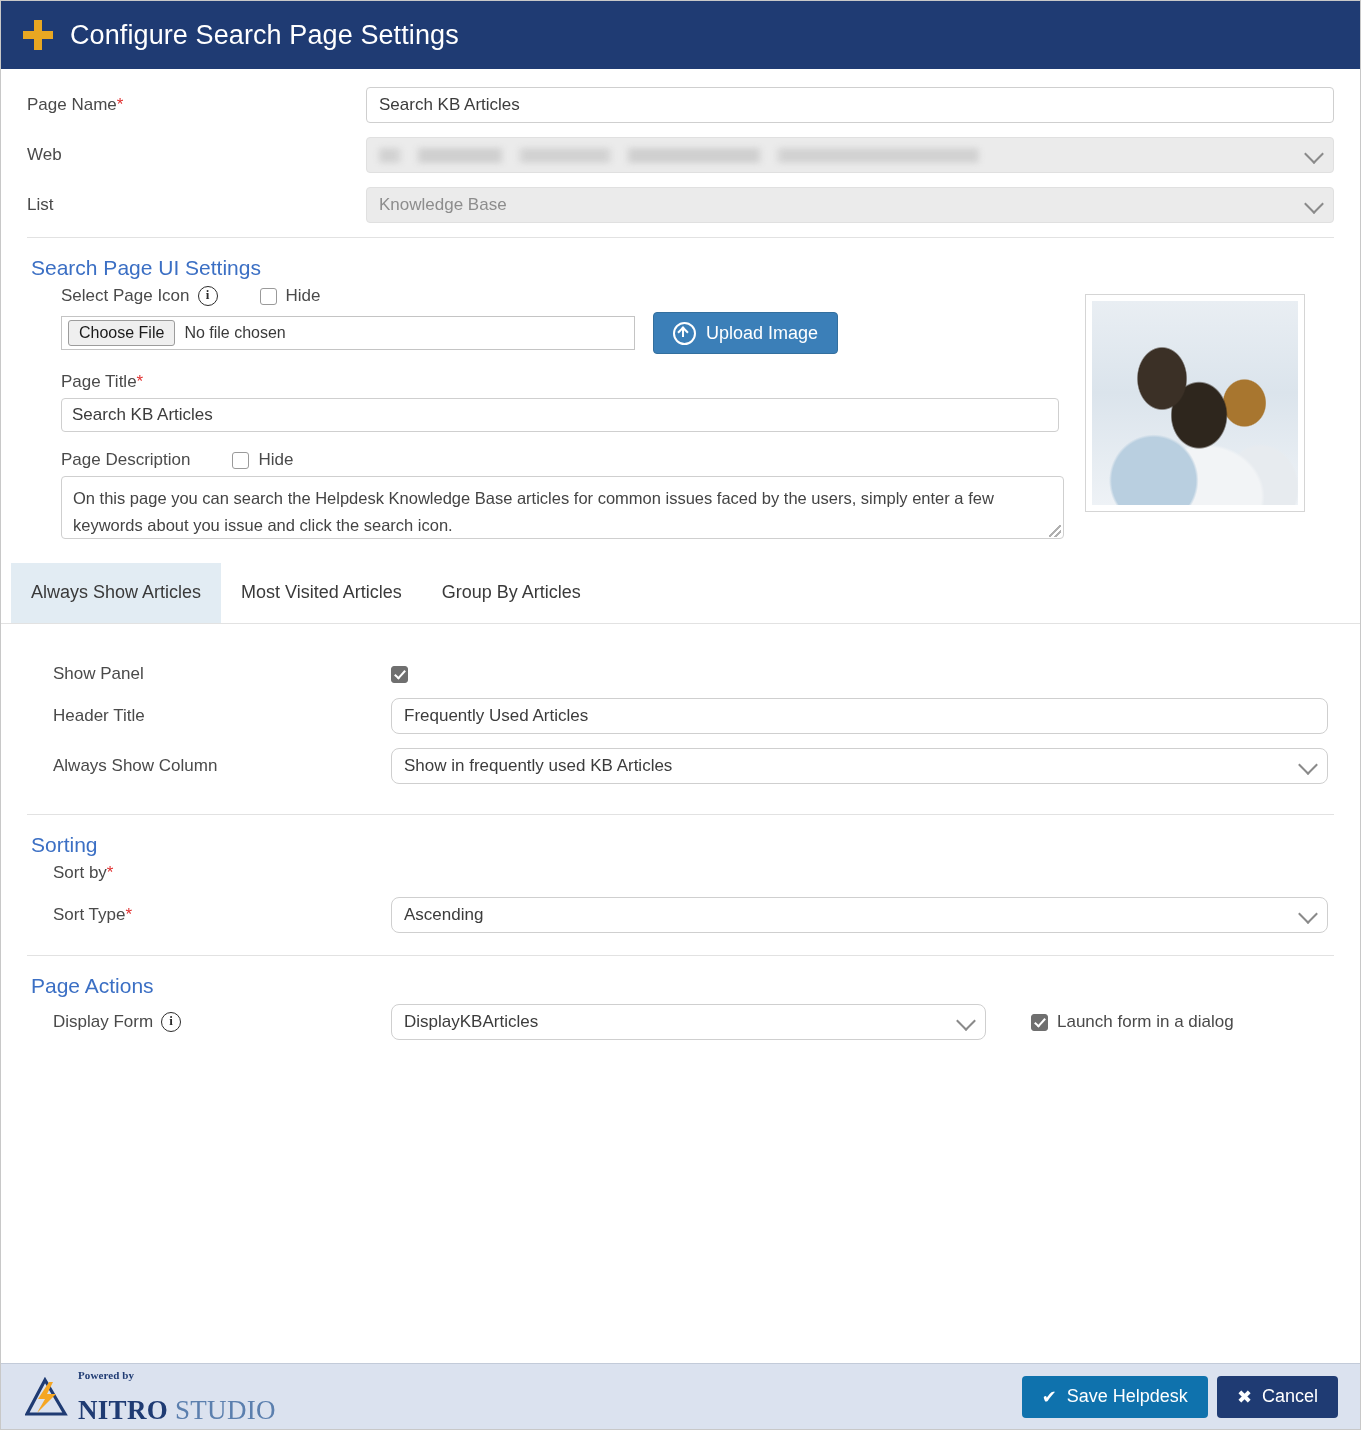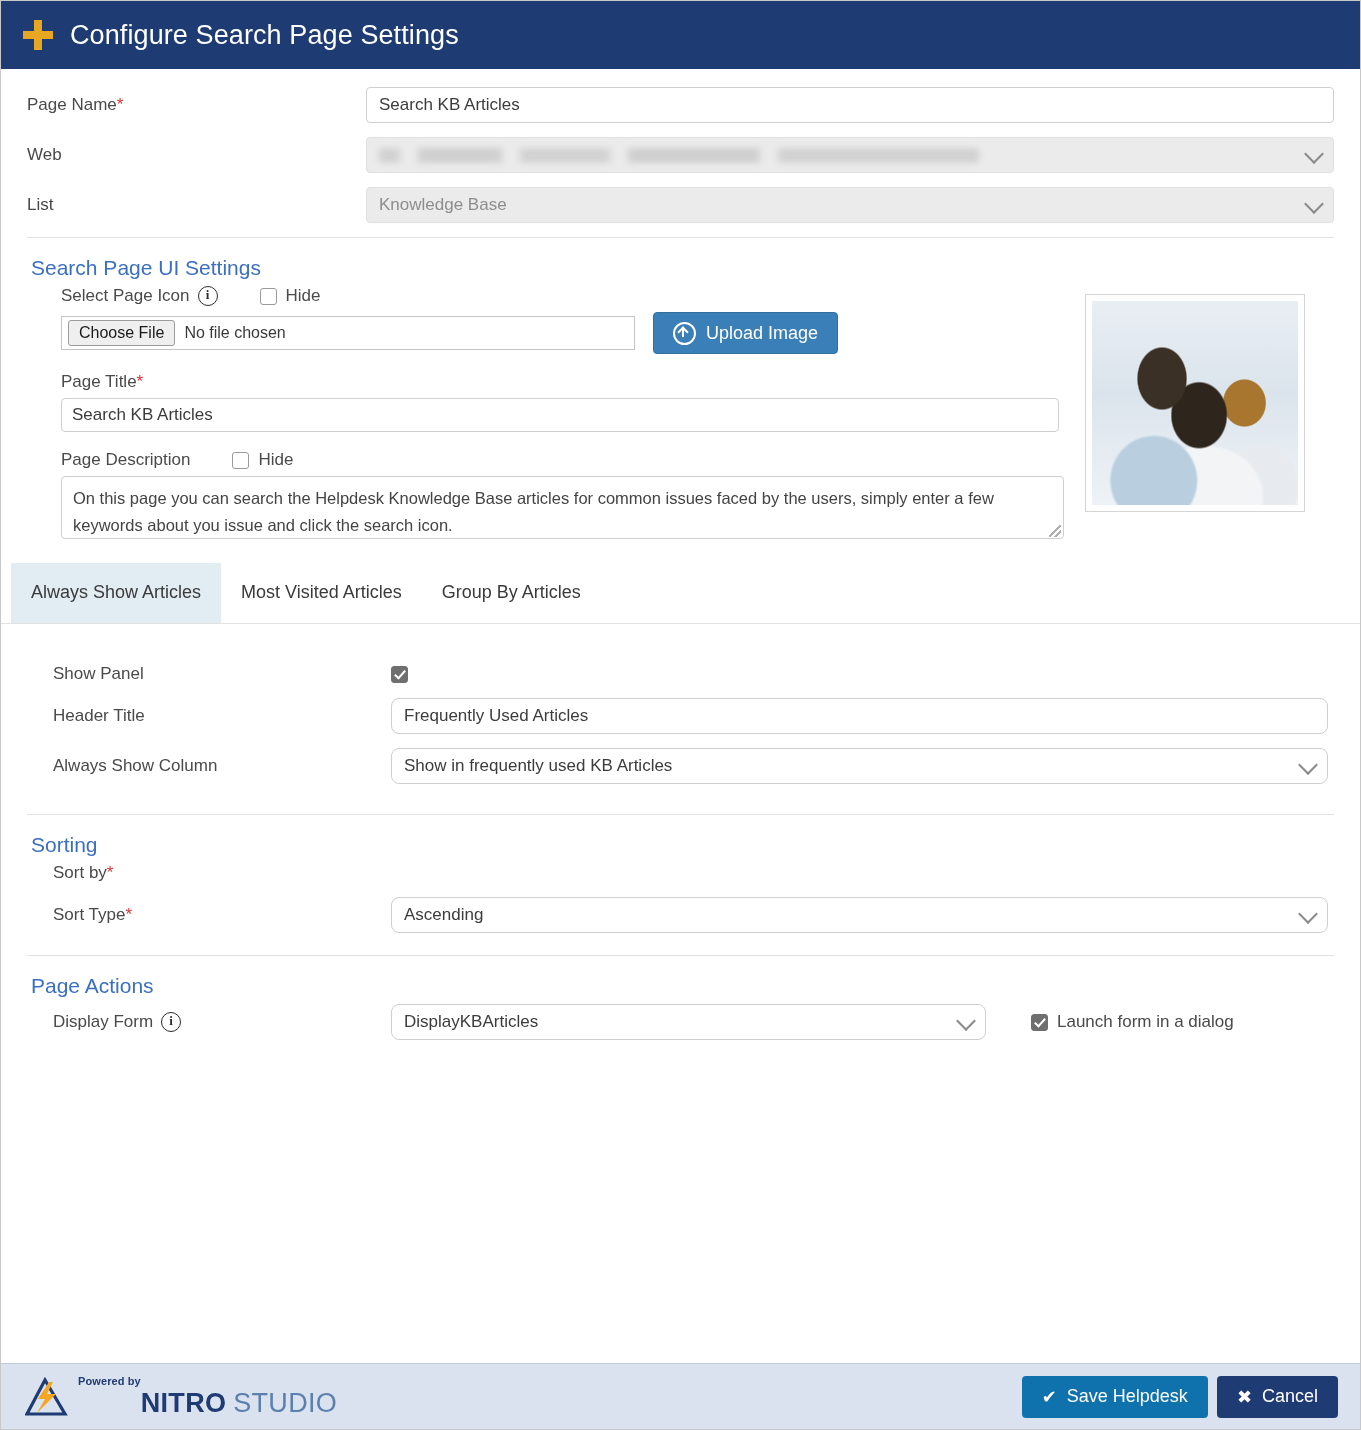--- a/index.html
+++ b/index.html
@@ -376,21 +376,21 @@
     justify-content: space-between;
     padding: 0 22px 0 24px;
   }
   .logo { display: flex; align-items: center; }
   .logo-mark {
     width: 44px; height: 40px;
     position: relative;
     margin-right: 9px;
     flex: none;
   }
-  .logo-text { display: flex; flex-direction: row; line-height: 1; }
+  .logo-text { display: flex; flex-direction: column; line-height: 1; font-family: Liberation Serif, serif; }
   .powered {
     font-size: 11px;
     font-weight: bold;
     color: #1f3b73;
     letter-spacing: .1px;
     margin-bottom: 2px;
   }
   .brand { display: flex; align-items: baseline; }
   .brand .n1 {
     font-size: 27px;

